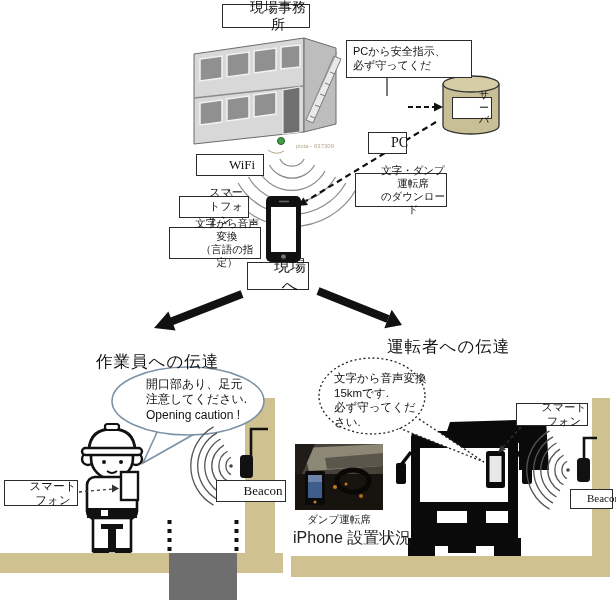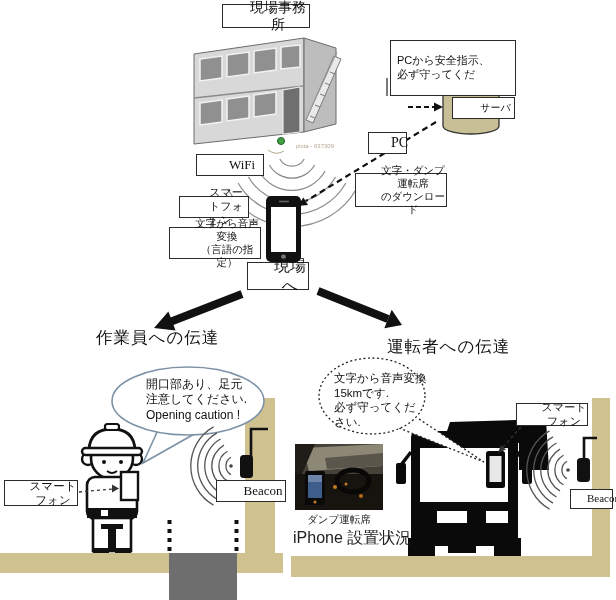--- a/index.html
+++ b/index.html
@@ -210,30 +210,30 @@
     <g>
       <line x1="521" y1="427" x2="503" y2="447" stroke="#333" stroke-width="1.3" stroke-dasharray="3 3"></line>
       <polygon points="498,453 500.8,444.9 505.9,449.5" fill="#333"></polygon>
     </g>
   </svg>
 
   <div class="lbox" style="left:222px; top:4px; width:88px; height:24px; font-size:14px; border-width:1.6px;">
     <span>現場事務所</span>
   </div>
 
-  <div class="lbox multi leftalign" style="left:346px; top:40px; width:126px; height:56px; font-size:11px;margin-left:44px;">
+  <div class="lbox multi leftalign" style="left:346px; top:40px; width:126px; height:38px; font-size:11px;">
     <span>PCから安全指示、</span>
     <span>必ず守ってくだ</span>
   </div>
 
   <div class="lbox serif" style="left:368px; top:96px; width:39px; height:22px; font-size:14px;margin-top:36px;">
     <span>PC</span>
   </div>
 
-  <div class="lbox" style="left:452px; top:97px; width:63px; height:22px; font-size:10px; border-width:1px;">
+  <div class="lbox" style="left:452px; top:97px; width:40px; height:22px; font-size:10px; border-width:1px;">
     <span>サーバ</span>
   </div>
 
   <div class="lbox multi" style="left:355px; top:173px; width:92px; height:34px; font-size:10.5px;">
     <span>文字・ダンプ運転席</span>
     <span>のダウンロード</span>
   </div>
 
   <div class="lbox serif" style="left:196px; top:154px; width:68px; height:22px; font-size:13px;">
     <span>WiFi</span>
@@ -245,21 +245,21 @@
 
   <div class="lbox multi" style="left:169px; top:227px; width:92px; height:32px; font-size:10.5px;">
     <span>文字から音声変換</span>
     <span>（言語の指定）</span>
   </div>
 
   <div class="lbox" style="left:247px; top:262px; width:62px; height:28px; font-size:16px; border-width:1.6px;">
     <span>現場へ</span>
   </div>
 
-  <div class="title" style="left:96px; top:327px;">作業員への伝達</div>
+  <div class="title" style="left:96px; top:351px;">作業員への伝達</div>
   <div class="title" style="left:387px; top:336px;">運転者への伝達</div>
 
   <div class="bubbletext" style="left:146px; top:377px; font-size:12px; line-height:1.28;">
     <div>開口部あり、足元</div>
     <div>注意してください.</div>
     <div>Opening caution !</div>
   </div>
 
   <div class="bubbletext" style="left:334px; top:371px; font-size:11.5px; line-height:1.28;">
     <div>文字から音声変換</div>

